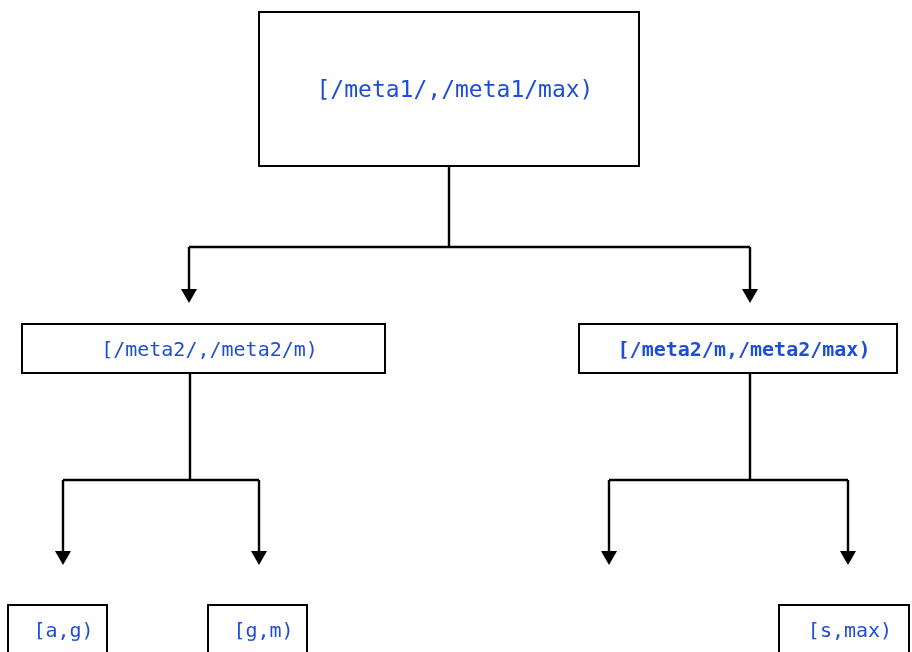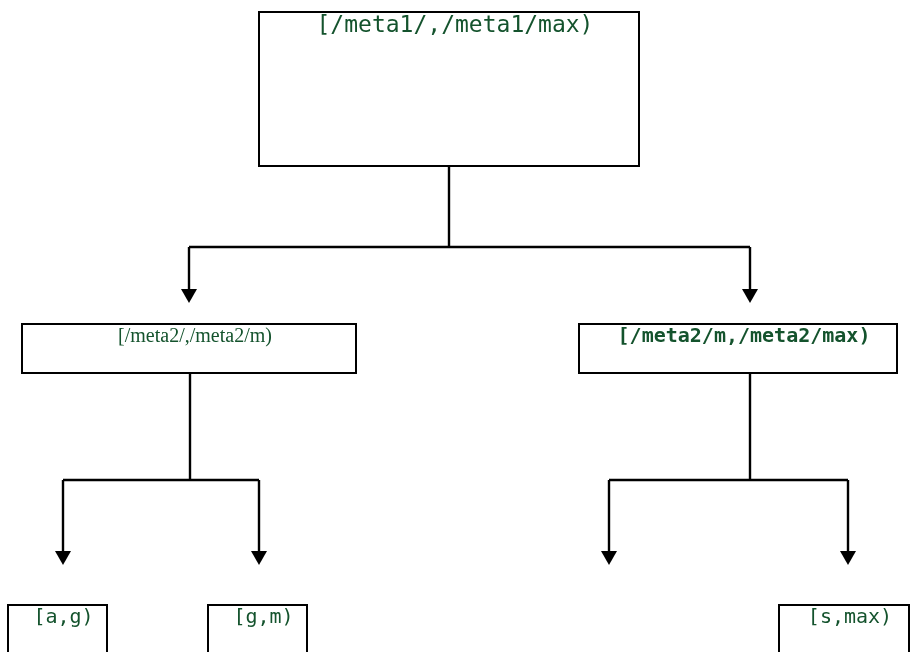--- a/index.html
+++ b/index.html
@@ -24,23 +24,23 @@
     top: 0;
     width: 912px;
     height: 652px;
   }
   .node-box {
     position: absolute;
     box-sizing: border-box;
     border: 2px solid #000000;
     background: #ffffff;
     display: flex;
-    align-items: flex-start;
+    align-items: center;
     justify-content: center;
-    color: #14532d;
+    color: #1d4ed8;
     white-space: nowrap;
     padding-left: 12px;
   }
   .node-label {
     display: block;
     line-height: 1;
     letter-spacing: 0px;
   }
   
   #node-root {
@@ -49,23 +49,22 @@
     width: 382px;
     height: 156px;
   }
   #node-root .node-label {
     font-size: 23px;
   }
   
   #node-mid-left {
     left: 21px;
     top: 323px;
-    width: 336px;
+    width: 365px;
     height: 51px;
-    font-family: Liberation Serif, serif;
   }
   #node-mid-right {
     left: 578px;
     top: 323px;
     width: 320px;
     height: 51px;
     font-weight: bold;
   }
   #node-mid-left .node-label,
   #node-mid-right .node-label {

